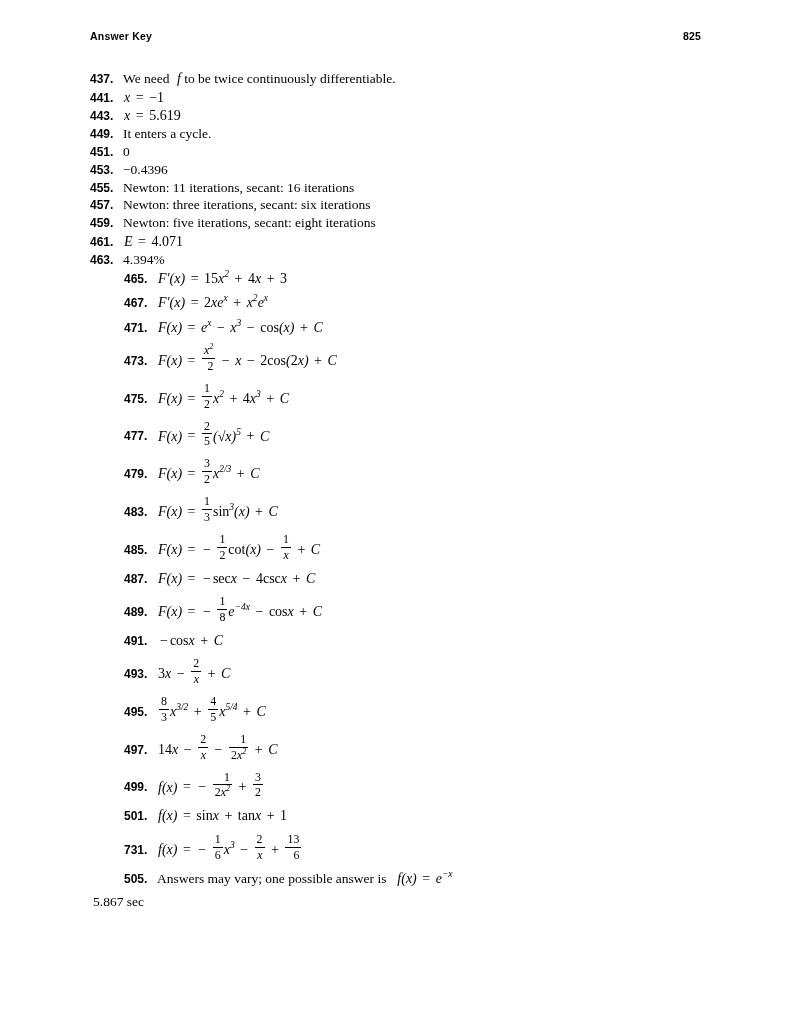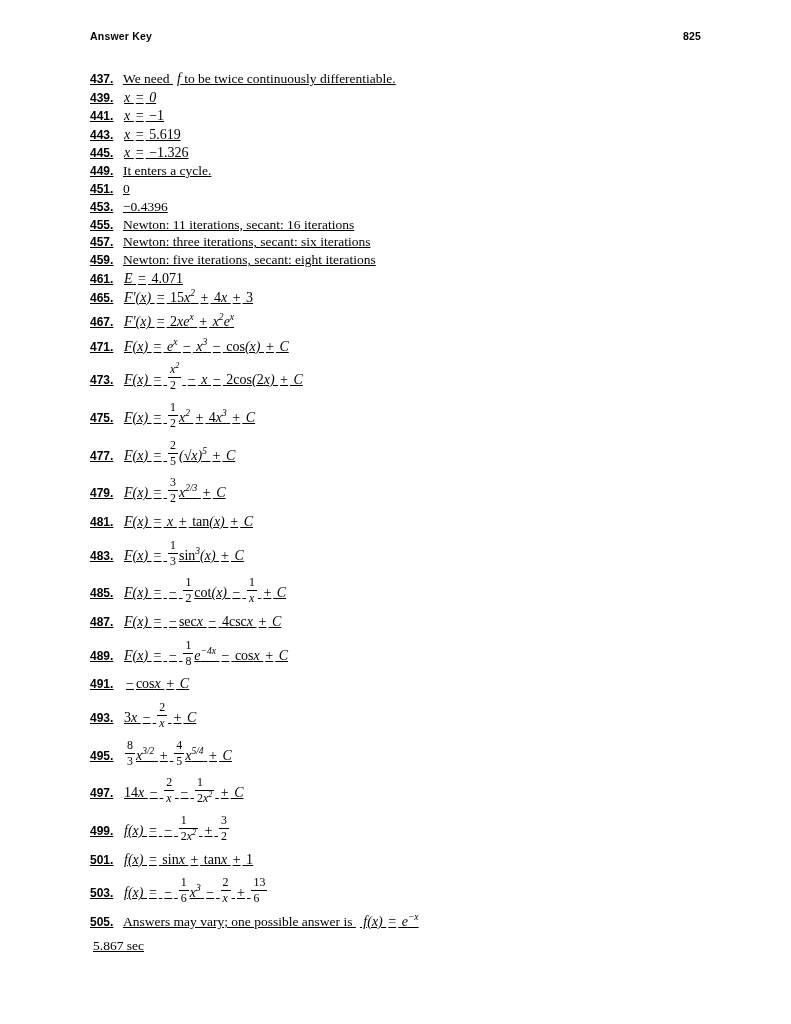--- a/index.html
+++ b/index.html
@@ -40,24 +40,24 @@
     top: 70px;
     left: 90px;
     width: 620px;
   }
   .entry {
     display: flex;
     align-items: baseline;
     margin-bottom: 1px;
     font-size: 13.5px;
     line-height: 1.25;
-    text-decoration: underline;
   }
   .entry.tall {
     margin-bottom: 7px;
+    margin-left: 34px;
   }
   .num {
     font-family: "Liberation Sans", sans-serif;
     font-weight: bold;
     font-size: 12px;
     min-width: 30px;
     text-align: left;
     white-space: nowrap;
   }
   .num::after { content: "."; }
@@ -73,21 +73,21 @@
     font-size: 14px;
     margin-left: 4px;
     white-space: nowrap;
   }
   .math .up { font-style: normal; }
   .math .op { font-style: normal; padding: 0 2px; }
   sup { font-size: 0.68em; vertical-align: super; line-height: 0; }
   .frac {
     display: inline-block;
     vertical-align: -0.42em;
-    text-align: left;
+    text-align: right;
     font-size: 0.85em;
     margin: 0 1px;
   }
   .frac > span {
     display: block;
     padding: 0 2px;
   }
   .frac > span.den {
     border-top: 1px solid #000;
   }
@@ -103,39 +103,31 @@
     <span>825</span>
   </div>
 
   <div class="content">
 
     <div class="entry">
       <span class="num">437</span>
       <span class="body-txt">We need <span class="math"><i>f</i></span> to be twice continuously differentiable.</span>
     </div>
 
-    <div class="entry">
-      <span class="num">439</span>
-      <span class="math">x <span class="op">=</span> 0</span>
-    </div>
 
     <div class="entry">
       <span class="num">441</span>
       <span class="math">x <span class="op">=</span> <span class="up">−1</span></span>
     </div>
 
     <div class="entry">
       <span class="num">443</span>
       <span class="math">x <span class="op">=</span> <span class="up">5.619</span></span>
     </div>
 
-    <div class="entry">
-      <span class="num">445</span>
-      <span class="math">x <span class="op">=</span> <span class="up">−1.326</span></span>
-    </div>
 
 
     <div class="entry">
       <span class="num">449</span>
       <span class="body-txt">It enters a cycle.</span>
     </div>
 
     <div class="entry">
       <span class="num">451</span>
       <span class="body-txt">0</span>
@@ -159,20 +151,24 @@
     <div class="entry">
       <span class="num">459</span>
       <span class="body-txt">Newton: five iterations, secant: eight iterations</span>
     </div>
 
     <div class="entry">
       <span class="num">461</span>
       <span class="math">E <span class="op">=</span> <span class="up">4.071</span></span>
     </div>
 
+    <div class="entry">
+      <span class="num">463</span>
+      <span class="body-txt">4.394%</span>
+    </div>
 
     <div class="entry tall">
       <span class="num">465</span>
       <span class="math">F′(x) <span class="op">=</span> <span class="up">15</span>x<sup>2</sup> <span class="op">+</span> <span class="up">4</span>x <span class="op">+</span> <span class="up">3</span></span>
     </div>
 
     <div class="entry tall">
       <span class="num">467</span>
       <span class="math">F′(x) <span class="op">=</span> <span class="up">2</span>xe<sup>x</sup> <span class="op">+</span> x<sup>2</sup>e<sup>x</sup></span>
     </div>
@@ -196,24 +192,20 @@
     <div class="entry tall">
       <span class="num">477</span>
       <span class="math">F(x) <span class="op">=</span> <span class="frac"><span class="up">2</span><span class="den up">5</span></span>(<span class="radical">√</span>x)<sup>5</sup> <span class="op">+</span> C</span>
     </div>
 
     <div class="entry tall">
       <span class="num">479</span>
       <span class="math">F(x) <span class="op">=</span> <span class="frac"><span class="up">3</span><span class="den up">2</span></span>x<sup>2/3</sup> <span class="op">+</span> C</span>
     </div>
 
-    <div class="entry tall">
-      <span class="num">481</span>
-      <span class="math">F(x) <span class="op">=</span> x <span class="op">+</span> <span class="up">tan</span>(x) <span class="op">+</span> C</span>
-    </div>
 
     <div class="entry tall">
       <span class="num">483</span>
       <span class="math">F(x) <span class="op">=</span> <span class="frac"><span class="up">1</span><span class="den up">3</span></span><span class="up">sin</span><sup>3</sup>(x) <span class="op">+</span> C</span>
     </div>
 
     <div class="entry tall">
       <span class="num">485</span>
       <span class="math">F(x) <span class="op">=</span> <span class="op">−</span> <span class="frac"><span class="up">1</span><span class="den up">2</span></span><span class="up">cot</span>(x) <span class="op">−</span> <span class="frac"><span class="up">1</span><span class="den">x</span></span> <span class="op">+</span> C</span>
     </div>
@@ -252,21 +244,21 @@
       <span class="num">499</span>
       <span class="math">f(x) <span class="op">=</span> <span class="op">−</span> <span class="frac"><span class="up">1</span><span class="den"><span class="up">2</span>x<sup>2</sup></span></span> <span class="op">+</span> <span class="frac"><span class="up">3</span><span class="den up">2</span></span></span>
     </div>
 
     <div class="entry tall">
       <span class="num">501</span>
       <span class="math">f(x) <span class="op">=</span> <span class="up">sin</span>x <span class="op">+</span> <span class="up">tan</span>x <span class="op">+</span> <span class="up">1</span></span>
     </div>
 
     <div class="entry tall">
-      <span class="num">503</span>
+      <span class="num">731</span>
       <span class="math">f(x) <span class="op">=</span> <span class="op">−</span> <span class="frac"><span class="up">1</span><span class="den up">6</span></span>x<sup>3</sup> <span class="op">−</span> <span class="frac"><span class="up">2</span><span class="den">x</span></span> <span class="op">+</span> <span class="frac"><span class="up">13</span><span class="den up">6</span></span></span>
     </div>
 
     <div class="entry tall">
       <span class="num">505</span>
       <span class="body-txt">Answers may vary; one possible answer is <span class="math">&nbsp;f(x) <span class="op">=</span> e<sup>−x</sup></span></span>
     </div>
 
 
     <div class="entry">

